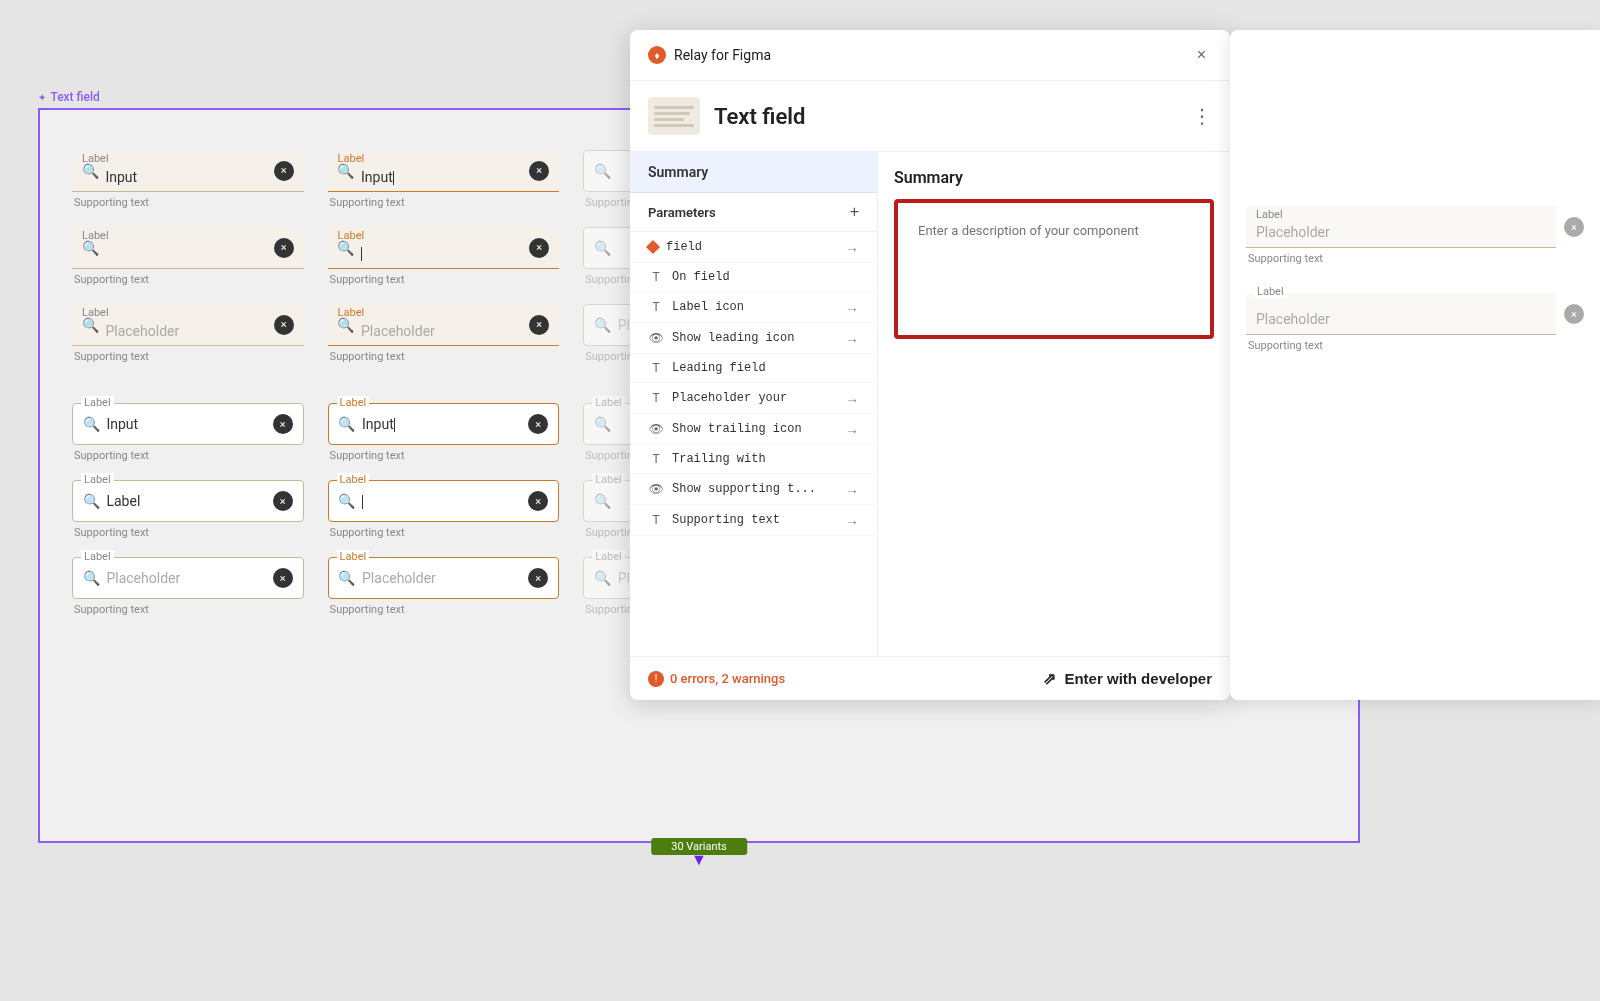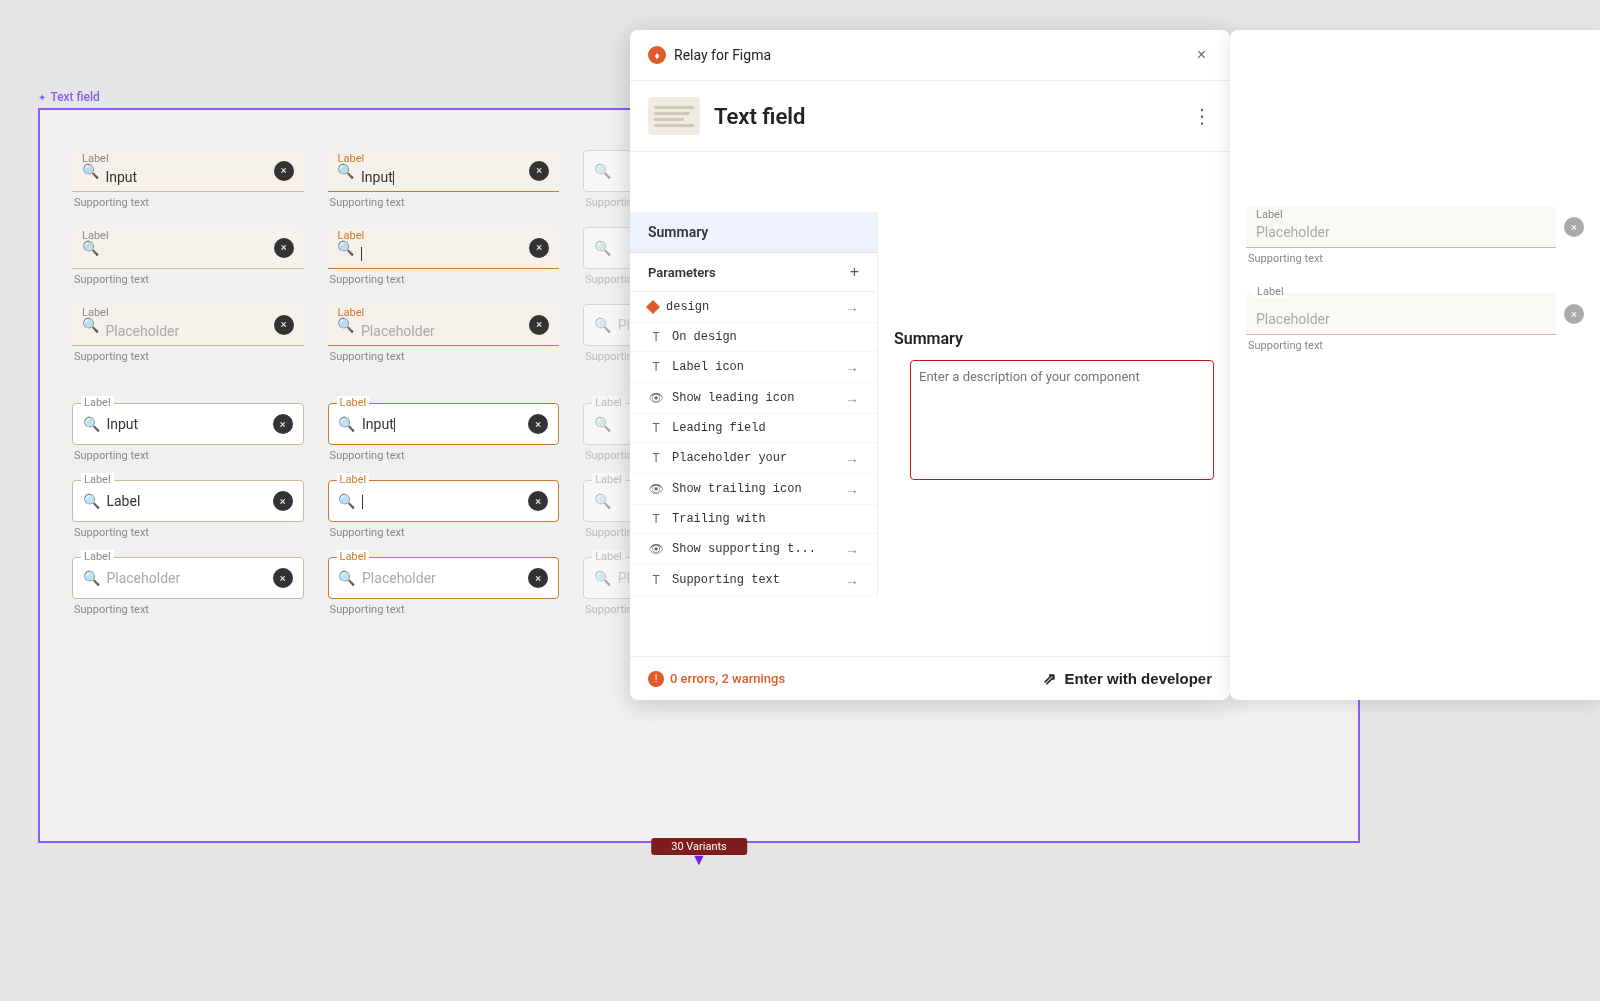--- a/index.html
+++ b/index.html
@@ -219,21 +219,21 @@
       background: #333;
       vertical-align: text-bottom;
     }
 
     
     .variants-badge {
       position: absolute;
       bottom: -14px;
       left: 50%;
       transform: translateX(-50%);
-      background: #7f1d1d;
+      background: #4d7c0f;
       color: white;
       font-size: 11px;
       padding: 2px 20px;
       border-radius: 3px;
       white-space: nowrap;
     }
 
     .variants-arrow {
       position: absolute;
       bottom: -28px;
@@ -344,21 +344,20 @@
       color: #666;
       cursor: pointer;
       background: none;
       border: none;
     }
 
     .panel-body {
       display: flex;
       flex: 1;
       overflow: hidden;
-      align-items: center;
     }
 
     
     .panel-sidebar {
       width: 248px;
       border-right: 1px solid #eee;
       display: flex;
       flex-direction: column;
       flex-shrink: 0;
     }
@@ -442,30 +441,29 @@
 
     .content-summary-title {
       font-size: 16px;
       font-weight: 600;
       color: #222;
       margin-bottom: 12px;
     }
 
     .description-textarea {
       flex: 1;
-      border: 1px solid #b91c1c;
+      border: 4px solid #b91c1c;
       border-radius: 4px;
-      padding: 8px;
+      padding: 20px;
       font-size: 13px;
       color: #aaa;
       resize: none;
       font-family: inherit;
       min-height: 120px;
       max-height: 140px;
-      margin-left: 16px;
     }
 
     
     .panel-footer {
       display: flex;
       align-items: center;
       justify-content: space-between;
       padding: 12px 18px;
       border-top: 1px solid #eee;
       flex-shrink: 0;
@@ -945,27 +943,27 @@
 
       <div class="panel-sidebar">
         <div class="sidebar-tab">Summary</div>
         <div class="params-header">
           <span class="params-title">Parameters</span>
           <button class="params-add">+</button>
         </div>
 
         <div class="param-item">
           <div class="param-diamond"></div>
-          <span class="param-label">design</span>
+          <span class="param-label">field</span>
           <span class="param-arrow">→</span>
         </div>
 
         <div class="param-item">
           <span class="param-icon">T</span>
-          <span class="param-label">On design</span>
+          <span class="param-label">On field</span>
         </div>
 
         <div class="param-item">
           <span class="param-icon">T</span>
           <span class="param-label">Label icon</span>
           <span class="param-arrow">→</span>
         </div>
 
         <div class="param-item">
           <span class="param-icon">👁</span>

